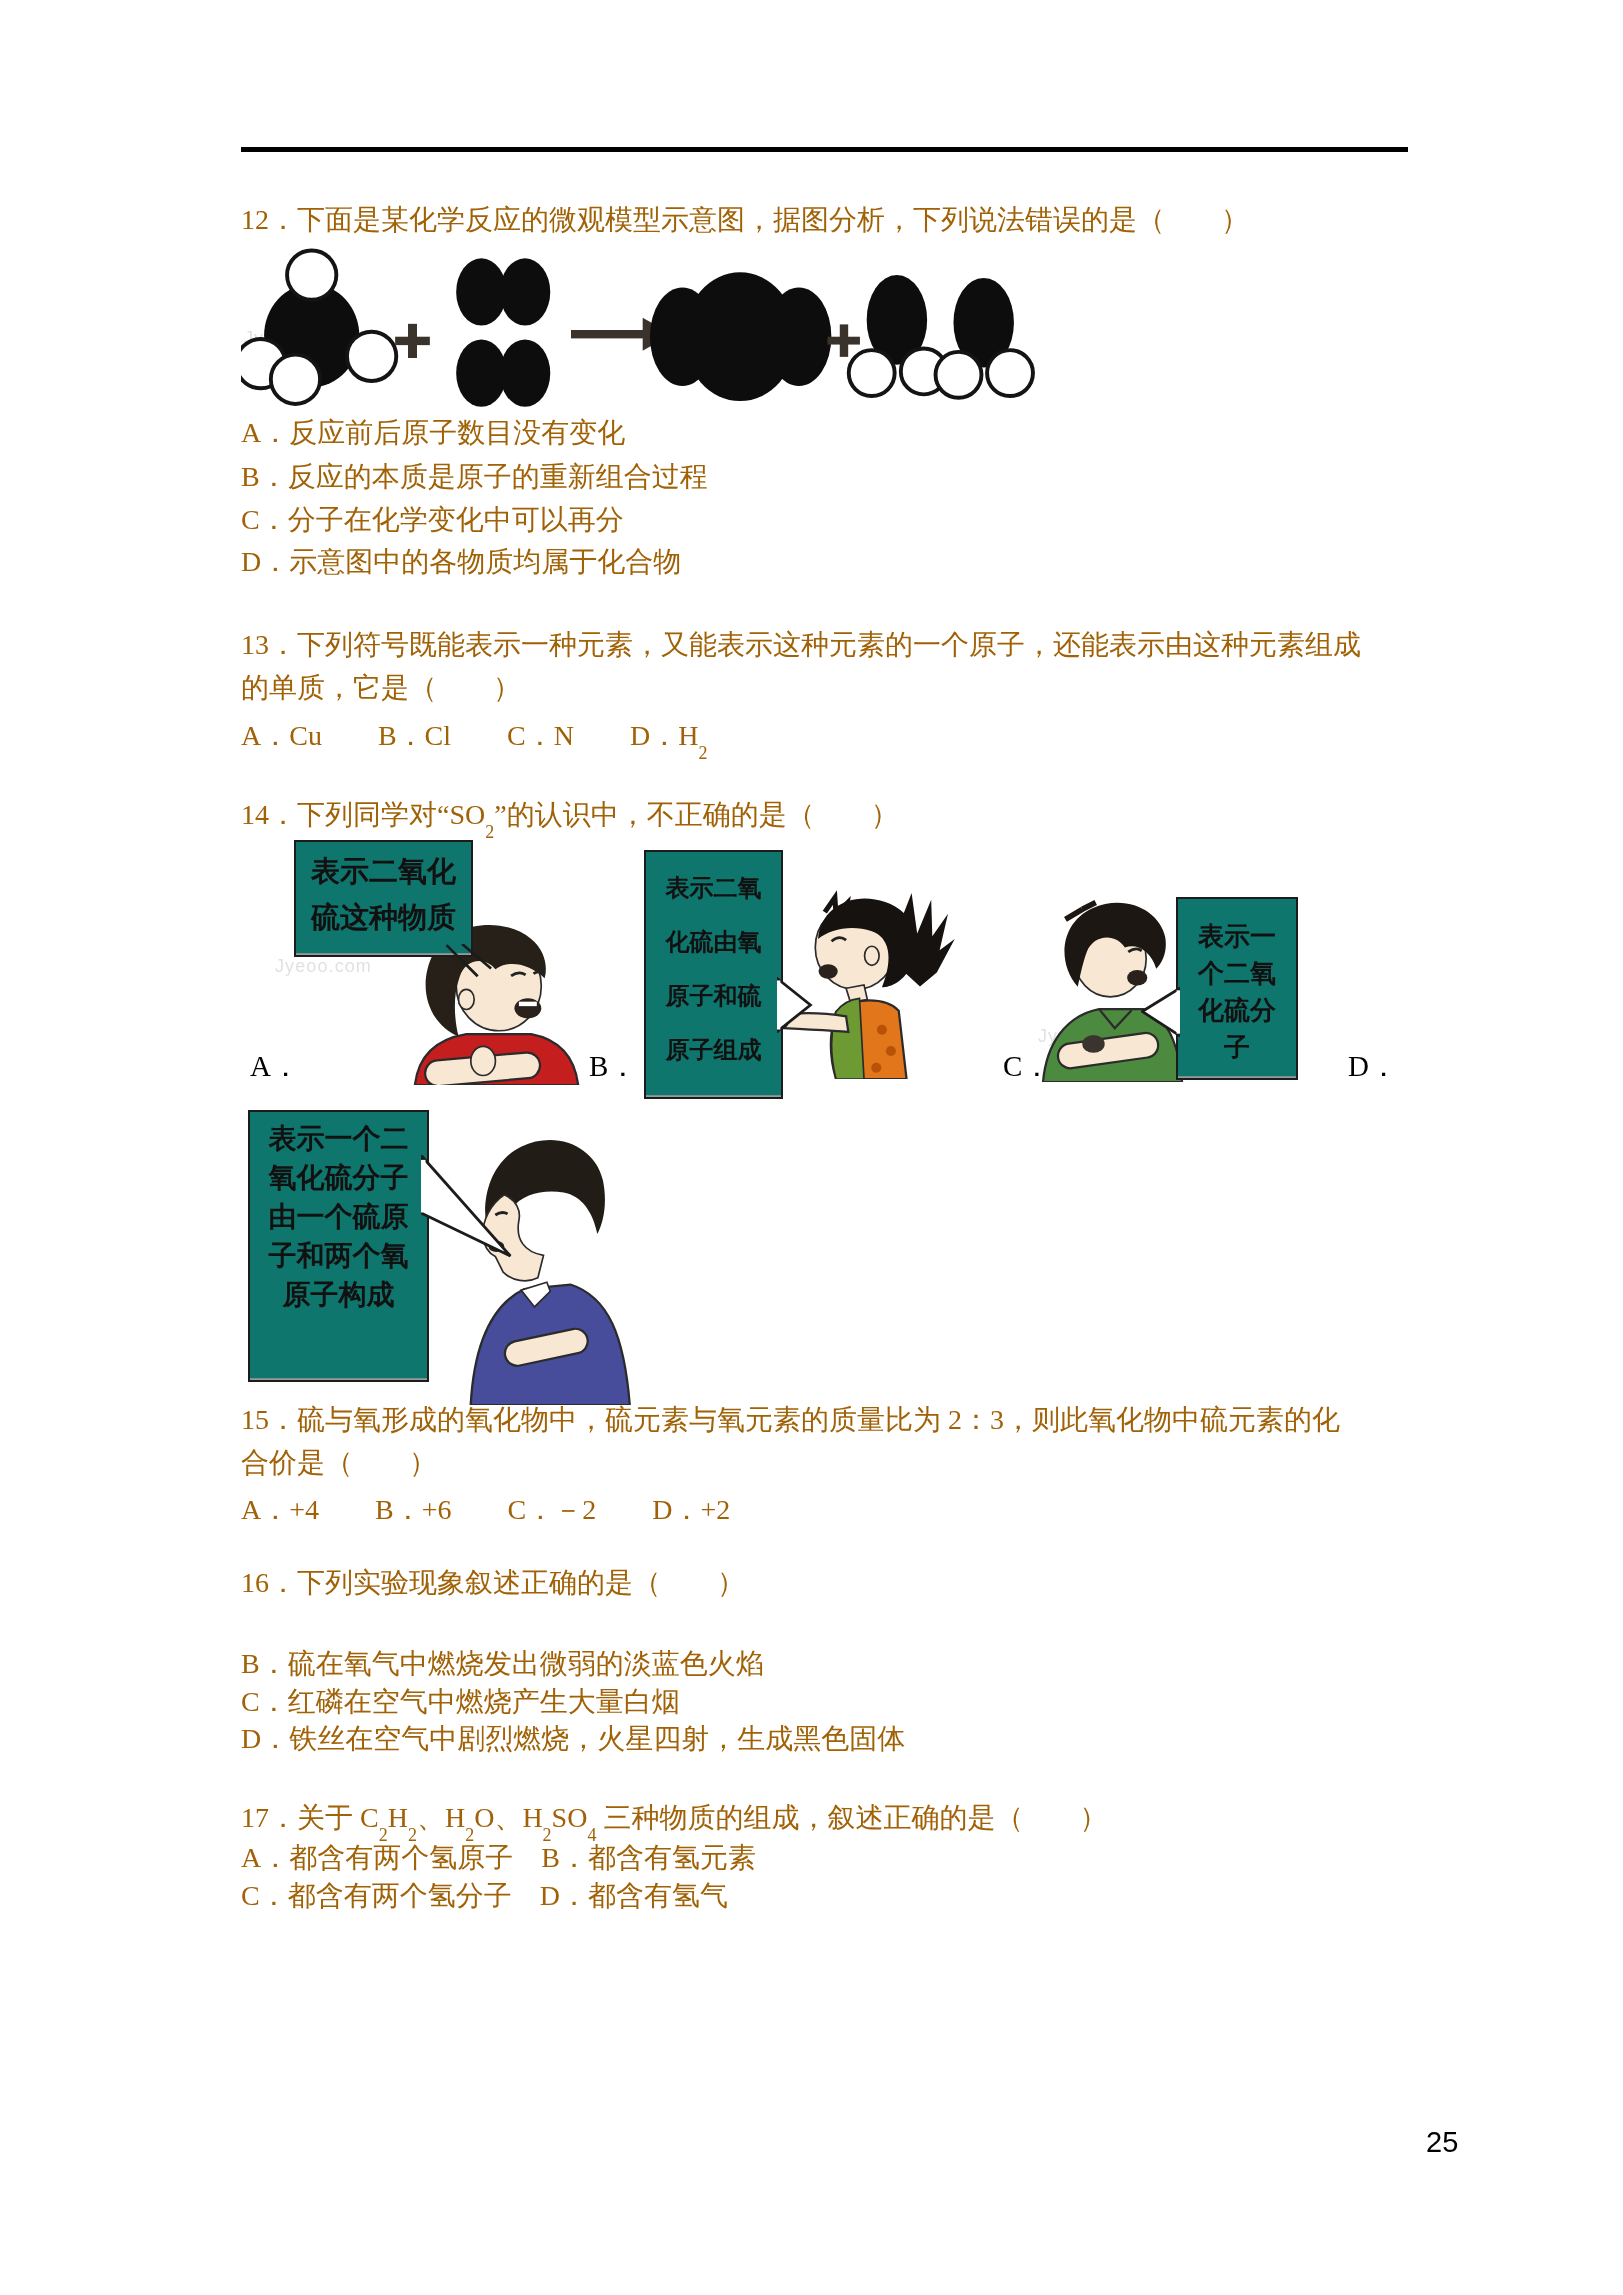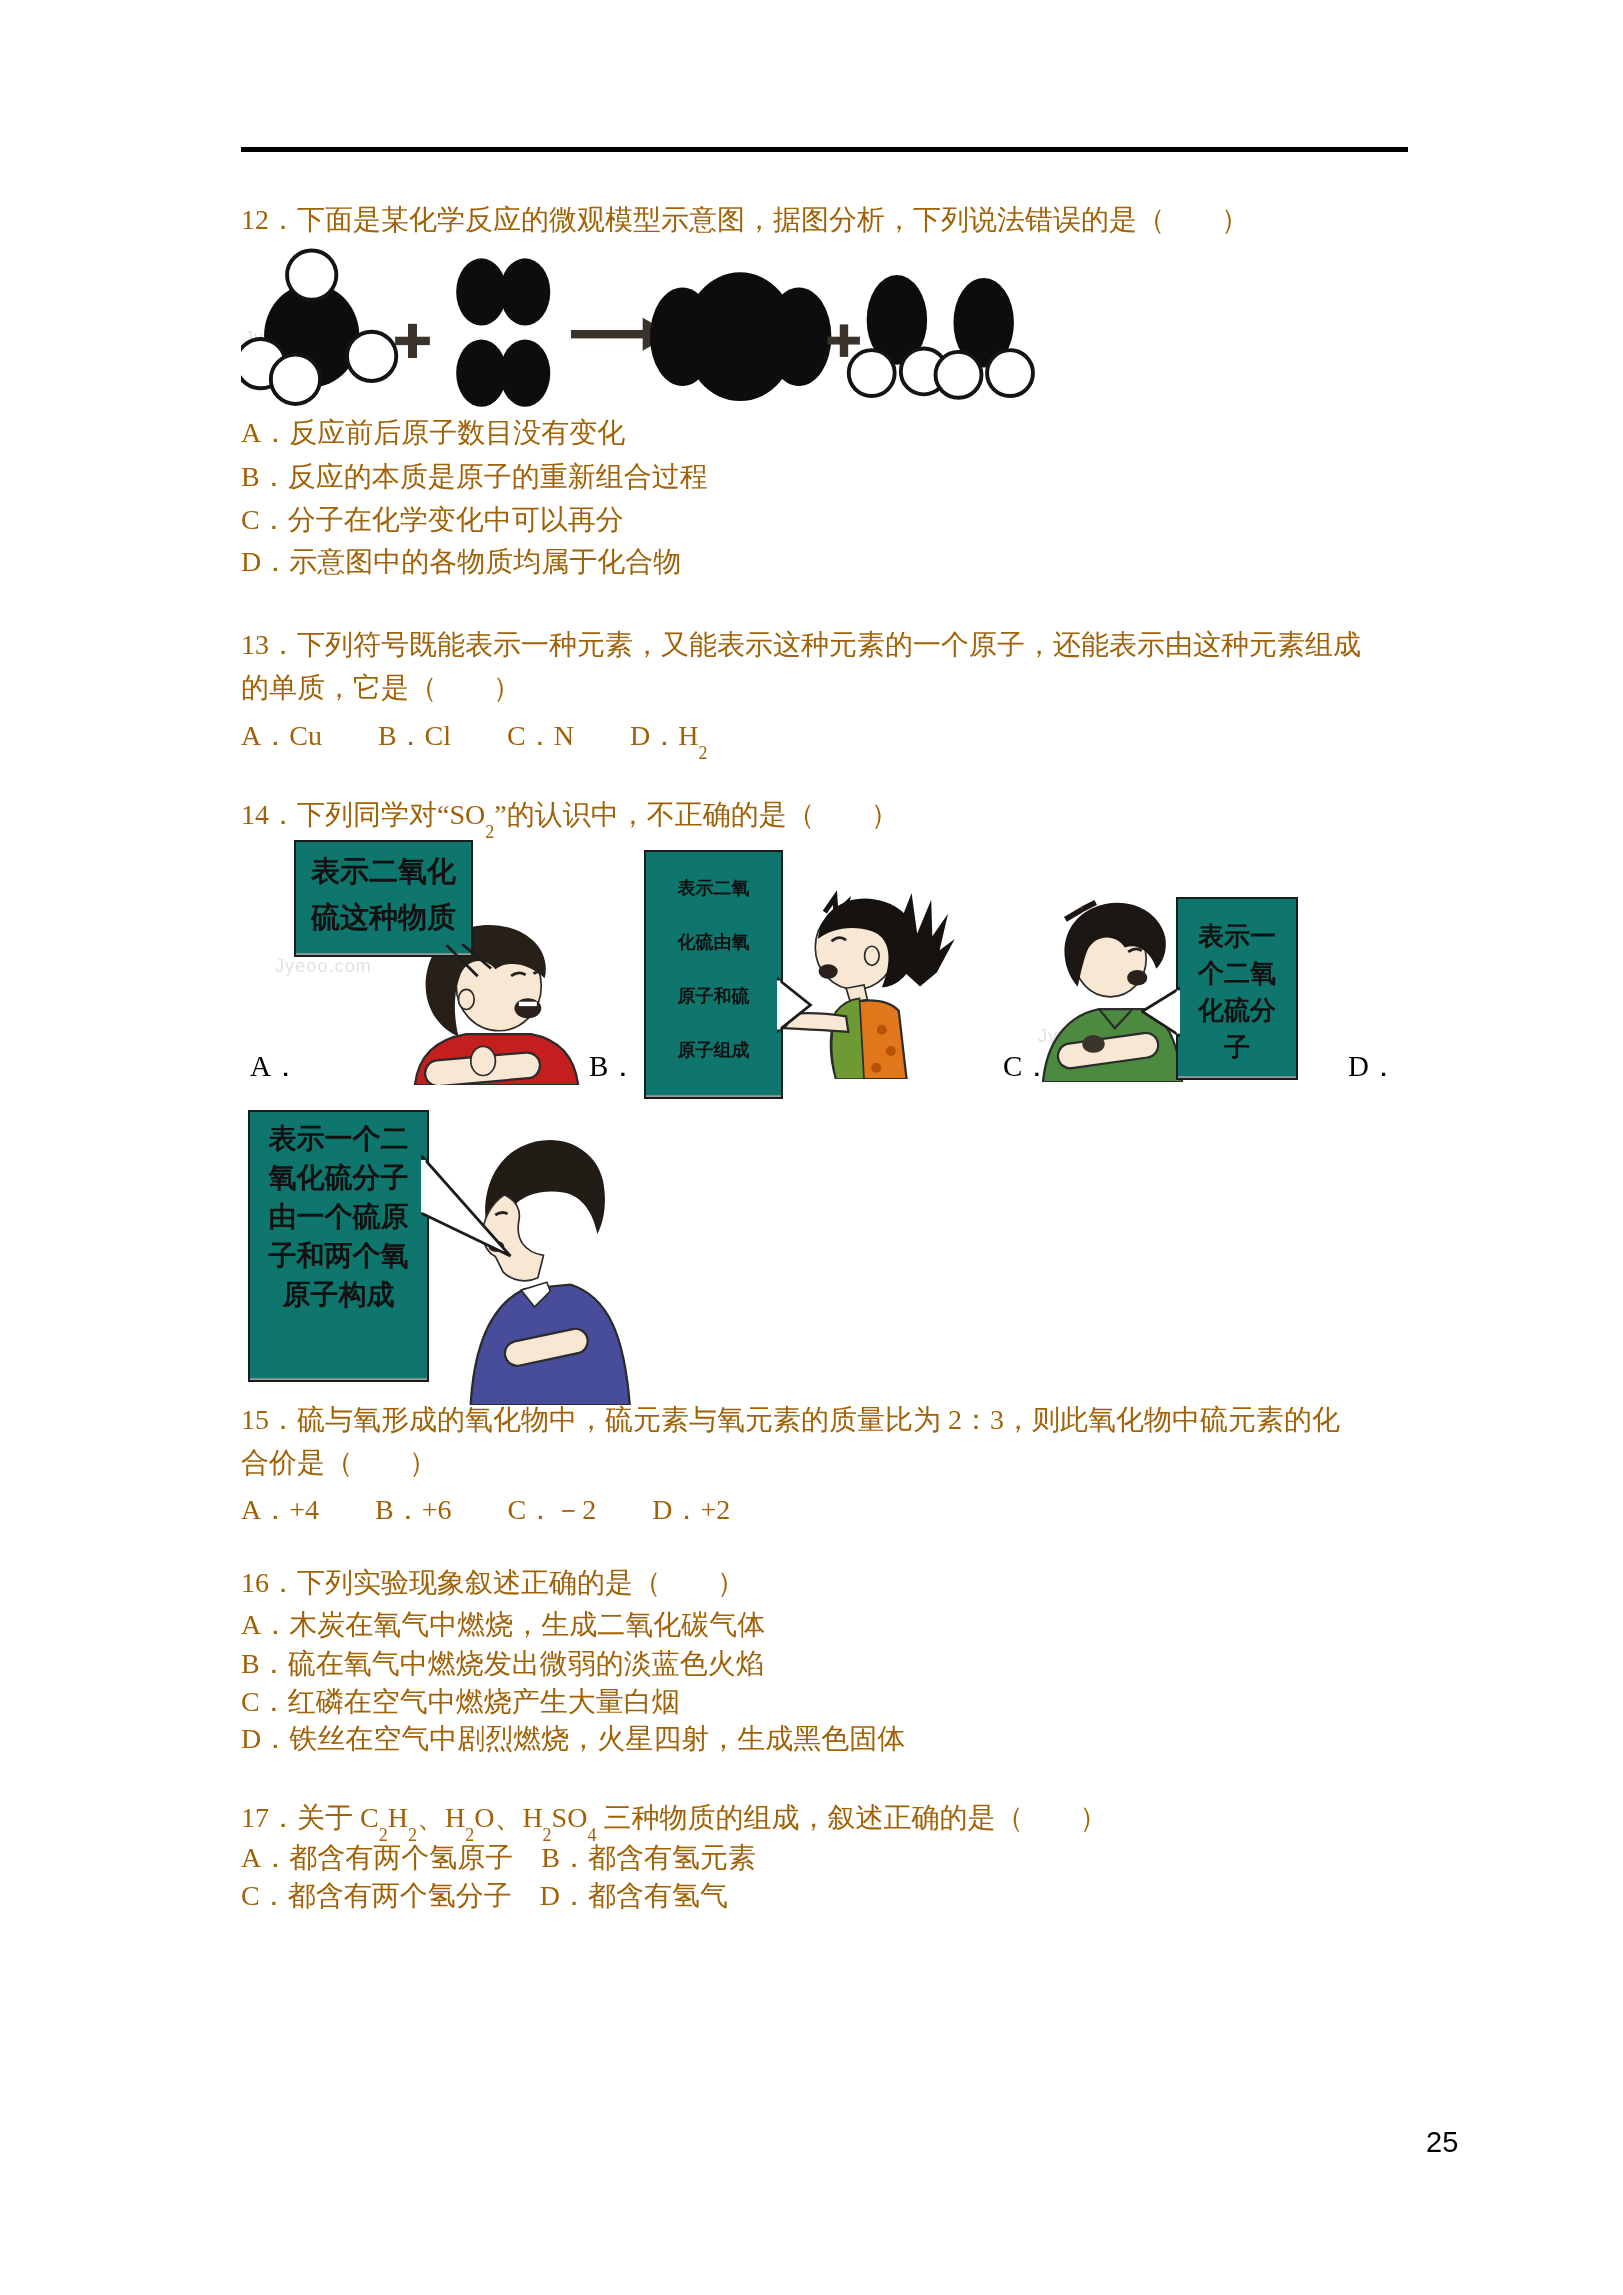--- a/index.html
+++ b/index.html
@@ -158,21 +158,21 @@
     <path d="M168,188 l8,26 l30,-6 l-6,-26 Z" fill="#f8e7d3" stroke="#2b2b2b" stroke-width="3"></path>
     <path d="M150,230 C180,202 240,204 262,228 L276,350 L150,350 C138,310 138,268 150,230 Z" fill="#e2761b" stroke="#2b2b2b" stroke-width="4"></path>
     <path d="M150,230 C160,216 176,208 192,206 L200,350 L150,350 C140,310 140,266 150,230 Z" fill="#6d9a33" stroke="#2b2b2b" stroke-width="3"></path>
     <circle cx="232" cy="262" r="9" fill="#b85208"></circle>
     <circle cx="248" cy="300" r="9" fill="#b85208"></circle>
     <circle cx="222" cy="330" r="9" fill="#b85208"></circle>
     <path d="M168,238 C130,232 80,230 40,238 L36,258 C84,262 134,262 172,266 Z" fill="#f8e7d3" stroke="#2b2b2b" stroke-width="4"></path>
     <ellipse cx="34" cy="248" rx="30" ry="16" fill="#3a342e" stroke="#1c1c1c" stroke-width="3"></ellipse>
   </svg>
 
-  <div class="bubble" style="left:644px;top:850px;width:135px;height:236px;font-size:18px;line-height:54px;padding-top:9px;">表示二氧
+  <div class="bubble" style="left:644px;top:850px;width:135px;height:236px;font-size:24px;line-height:54px;padding-top:9px;">表示二氧
 化硫由氧
 原子和硫
 原子组成</div>
   <svg class="tail" style="left:777px;top:977px;" width="39" height="56" viewBox="0 0 70 100">
     <polygon points="0,2 60,50 0,98" fill="#ffffff" stroke="#1c1c1c" stroke-width="5"></polygon>
     <rect x="-4" y="6" width="10" height="88" fill="#ffffff"></rect>
   </svg>
 
   <svg class="fig" style="left:1026px;top:897px;" width="163" height="185" viewBox="0 0 290 330">
     <ellipse cx="150" cy="110" rx="64" ry="68" fill="#f8e7d3" stroke="#2b2b2b" stroke-width="3"></ellipse>
@@ -218,21 +218,20 @@
   <svg class="tail" style="left:421px;top:1155px;" width="95" height="107" viewBox="0 0 170 190">
     <polygon points="2,2 160,180 2,104" fill="#ffffff" stroke="#1c1c1c" stroke-width="5"></polygon>
     <rect x="-2" y="8" width="10" height="94" fill="#ffffff"></rect>
   </svg>
 
   <div class="tl" style="top:1403px;">15．硫与氧形成的氧化物中，硫元素与氧元素的质量比为 2：3，则此氧化物中硫元素的化</div>
   <div class="tl" style="top:1446px;">合价是（　　）</div>
   <div class="tl" style="top:1493px;">A．+4　　B．+6　　C．－2　　D．+2</div>
 
   <div class="tl" style="top:1566px;">16．下列实验现象叙述正确的是（　　）</div>
-  <div class="tl" style="top:1608px;">A．木炭在氧气中燃烧，生成二氧化碳气体</div>
   <div class="tl" style="top:1647px;">B．硫在氧气中燃烧发出微弱的淡蓝色火焰</div>
   <div class="tl" style="top:1685px;">C．红磷在空气中燃烧产生大量白烟</div>
   <div class="tl" style="top:1722px;">D．铁丝在空气中剧烈燃烧，火星四射，生成黑色固体</div>
 
   <div class="tl" style="top:1801px;"><span>17．关于 C</span><sub class="sb">2</sub><span>H</span><sub class="sb">2</sub><span>、H</span><sub class="sb">2</sub><span>O、H</span><sub class="sb">2</sub><span>SO</span><sub class="sb">4</sub><span> 三种物质的组成，叙述正确的是（　　）</span></div>
   <div class="tl" style="top:1879px;">C．都含有两个氢分子　D．都含有氢气</div>
   <div class="tl" style="top:1841px;">A．都含有两个氢原子　B．都含有氢元素</div>
 
   <div class="pagenum">25</div>
 

